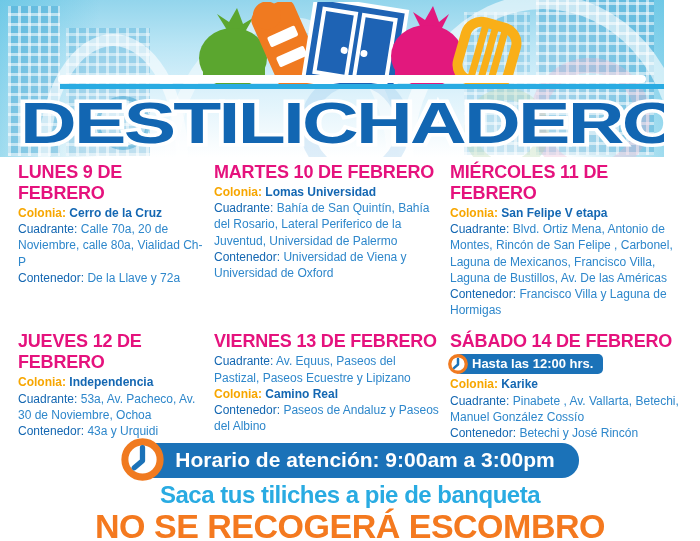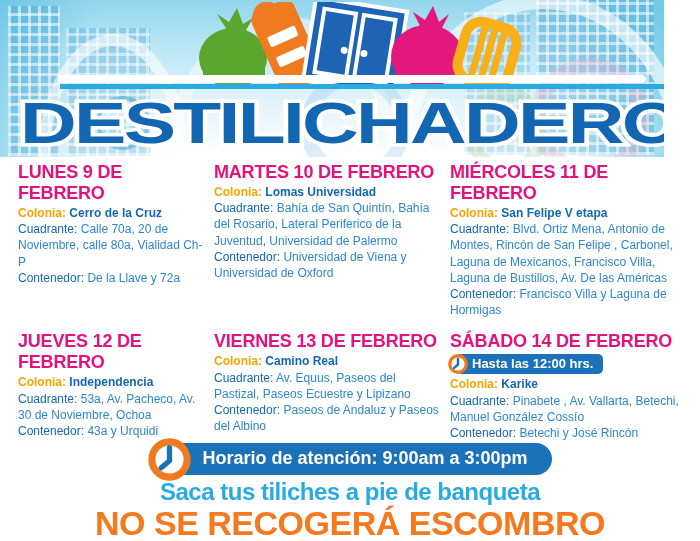--- a/index.html
+++ b/index.html
@@ -69,21 +69,21 @@
     position: relative; display: inline-flex; align-items: center;
     background: #1B72B8; color: #fff; font-size: 13px; font-weight: bold;
     border-radius: 5px; padding: 2px 10px 3px 16px; margin: 1px 0 2px 6px;
   }
   .badge-clock { position: absolute; left: -9px; top: -1px; width: 22px; height: 22px; }
 
   
   .footer { text-align: center; margin-top: 2px; }
   .pill {
     position: relative; display: inline-flex; align-items: center;
-    background: #1B72B8; color: #fff; font-size: 18px; font-weight: bold;
+    background: #1B72B8; color: #fff; font-size: 21px; font-weight: bold;
     border-radius: 17px; padding: 5px 24px 6px 44px; margin-left: 10px;
   }
   .pill-clock { position: absolute; left: -12px; top: -7px; width: 47px; height: 47px; }
   .saca { color: #29ABE2; font-size: 24px; font-weight: bold; letter-spacing: -0.5px; margin-top: 3px; }
   .escombro { color: #F4791F; font-size: 34px; font-weight: bold; letter-spacing: -0.5px; line-height: 1.0; }
 </style>
 </head>
 <body>
 
 <div class="header">
@@ -170,22 +170,22 @@
 
   <section>
     <div class="day">JUEVES 12 DE FEBRERO</div>
     <p class="line"><span class="lab-colonia">Colonia:</span> <span class="val-colonia">Independencia</span></p>
     <p class="line"><span class="lab">Cuadrante:</span> <span class="body-txt">53a, Av. Pacheco, Av. 30 de Noviembre, Ochoa</span></p>
     <p class="line"><span class="lab">Contenedor:</span> <span class="body-txt">43a y Urquidi</span></p>
   </section>
 
   <section>
     <div class="day">VIERNES 13 DE FEBRERO</div>
+    <p class="line"><span class="lab">Cuadrante:</span> <span class="body-txt">Av. Equus, Paseos del Pastizal, Paseos Ecuestre y Lipizano</span></p>
     <p class="line"><span class="lab-colonia">Colonia:</span> <span class="val-colonia">Camino Real</span></p>
-    <p class="line"><span class="lab">Cuadrante:</span> <span class="body-txt">Av. Equus, Paseos del Pastizal, Paseos Ecuestre y Lipizano</span></p>
     <p class="line"><span class="lab">Contenedor:</span> <span class="body-txt">Paseos de Andaluz y Paseos del Albino</span></p>
   </section>
 
   <section>
     <div class="day">SÁBADO 14 DE FEBRERO</div>
     <div class="badge">
       <svg class="badge-clock" viewBox="0 0 40 40">
         <circle cx="20" cy="20" r="15" fill="#ffffff" stroke="#F07A20" stroke-width="6"></circle>
         <path d="M20 11 L20 21 L13 27" stroke="#1B72B8" stroke-width="4.5" fill="none" stroke-linecap="round" stroke-linejoin="round"></path>
       </svg>

